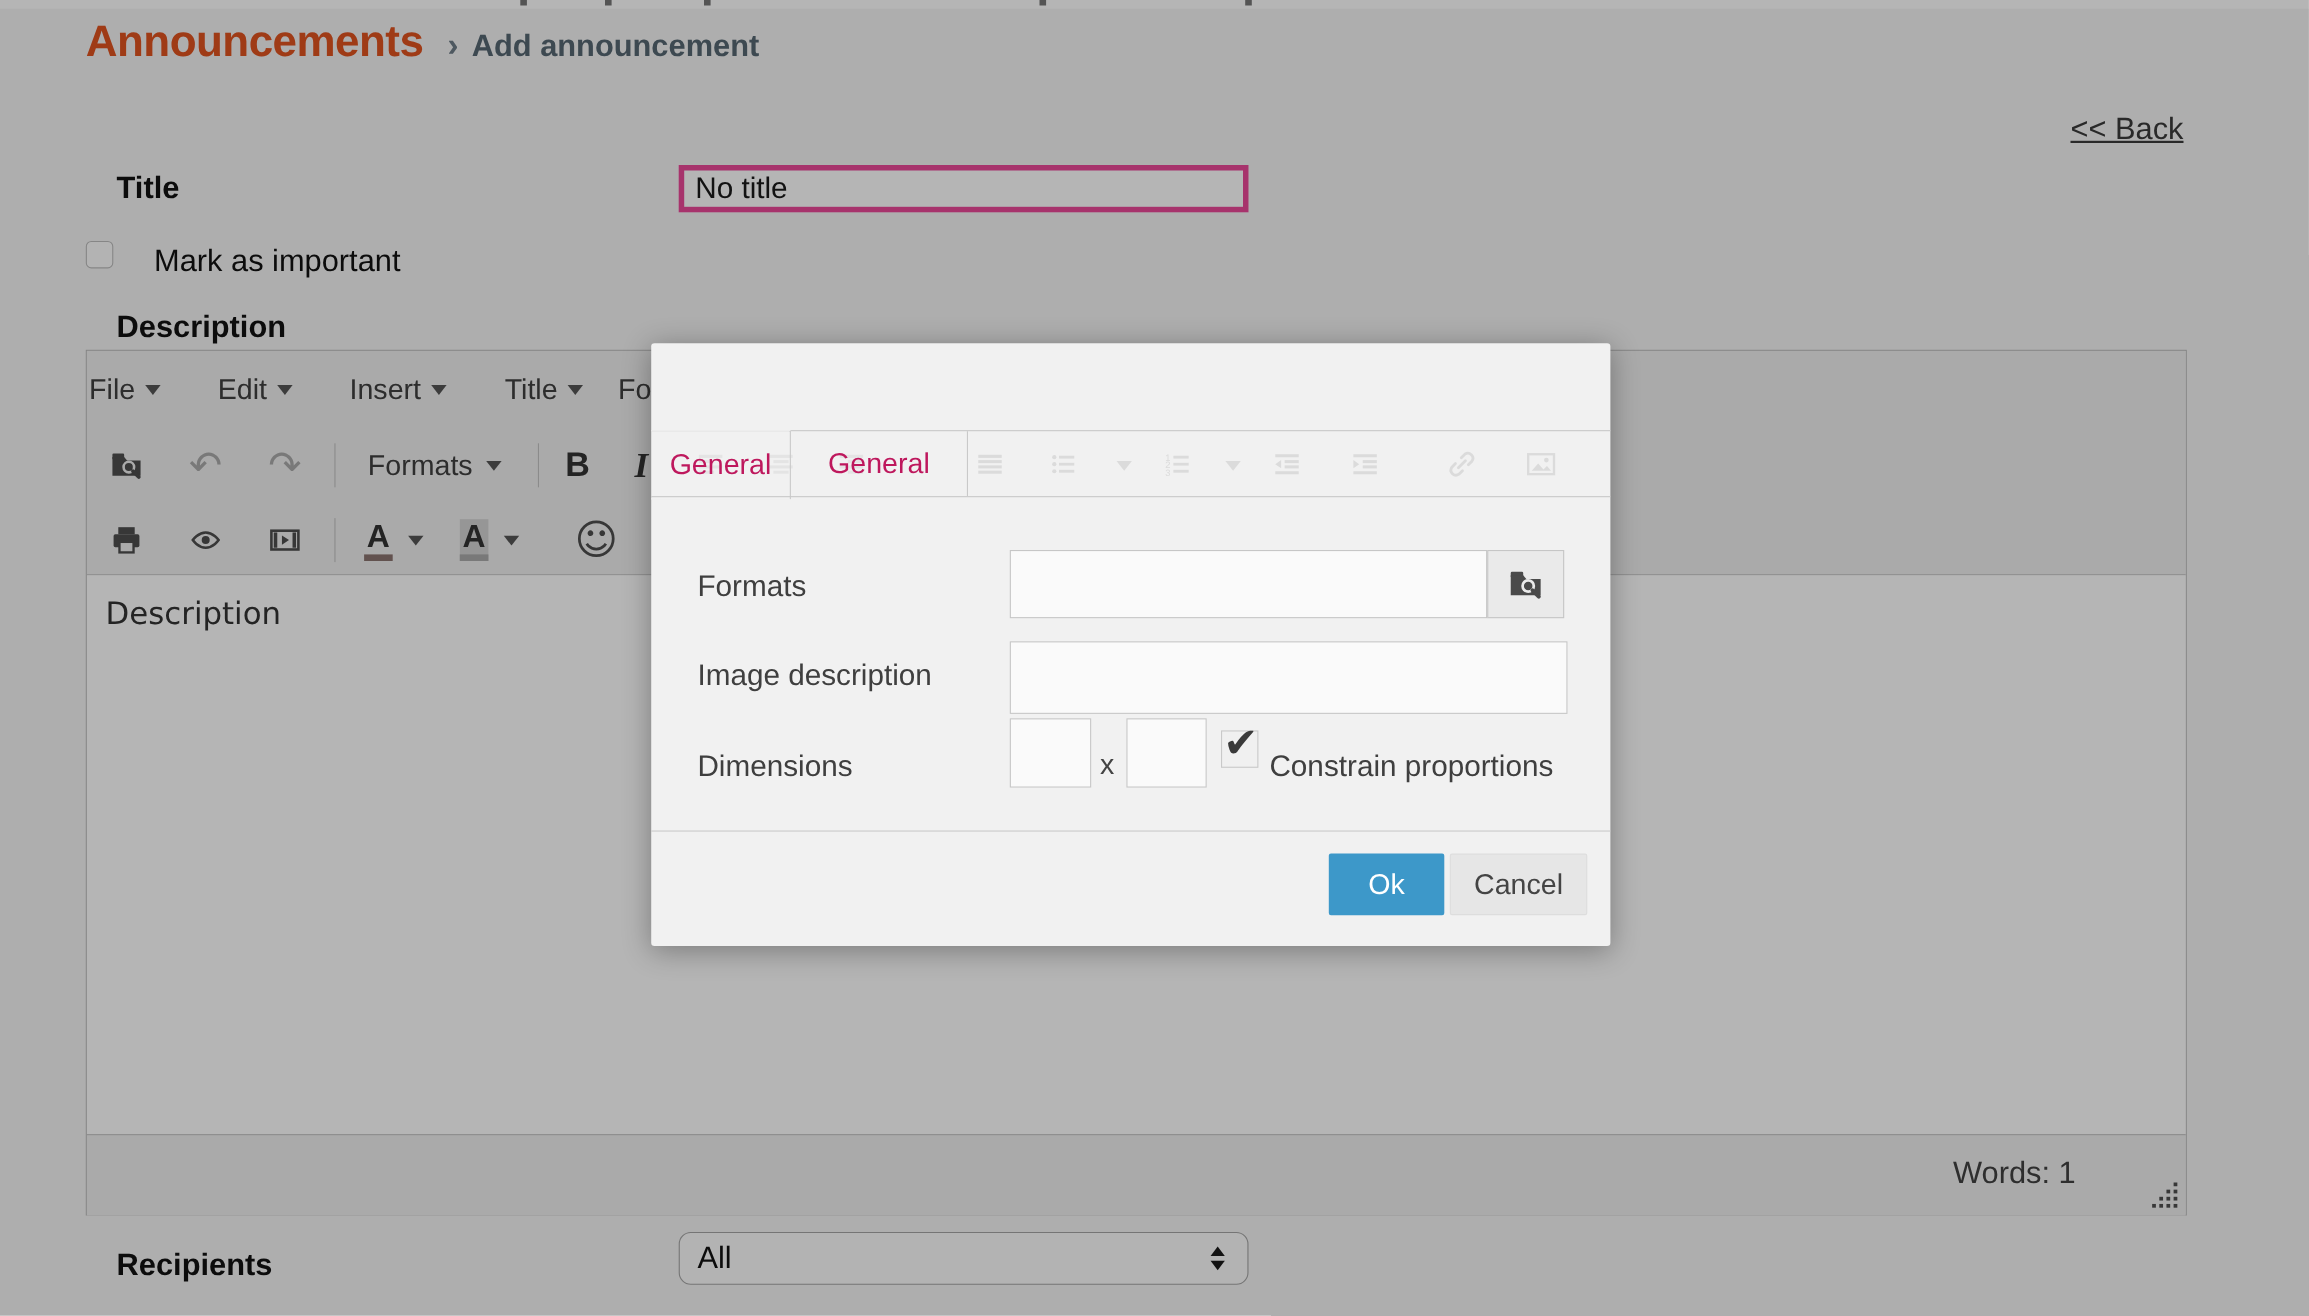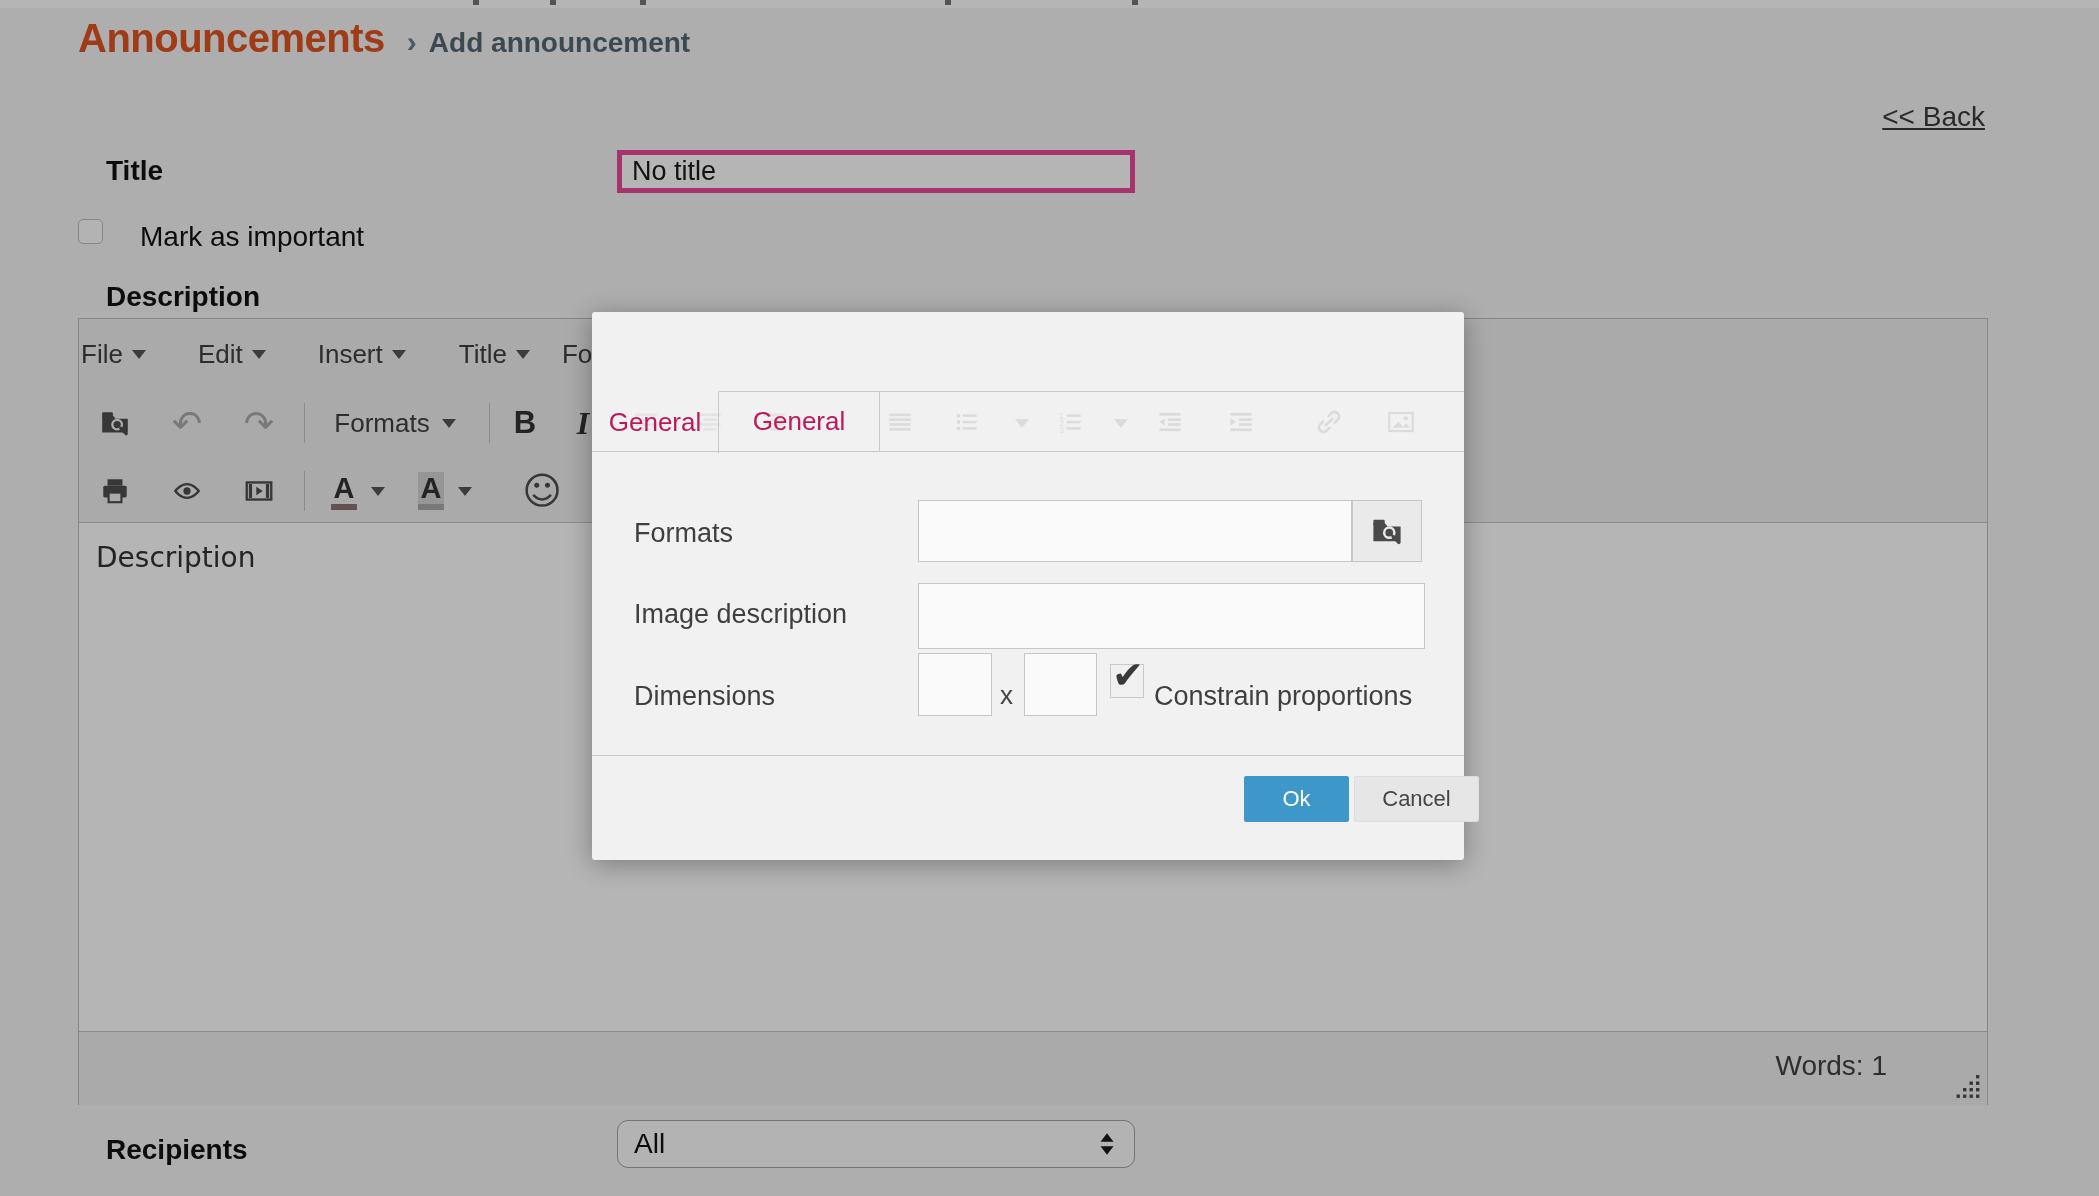--- a/index.html
+++ b/index.html
@@ -104,22 +104,22 @@
     background:#EAEAEA; border:1px solid #C6C6C6; color:#4A4A4A;
     display:flex; align-items:center; justify-content:center; }
   .browse-btn svg { width:34px; height:34px; }
   .dim-x { position:absolute; left:408px; top:228px; font-size:26px; color:#444; }
   .ckbox { position:absolute; left:518px; top:212px; width:34px; height:34px;
     background:#F0F0F0; border:1px solid #C9C9C9; }
   .ckmark { position:absolute; left:1px; top:-12px; font-size:38px; color:#3A3A3A;
     font-family:"DejaVu Sans",sans-serif; }
   .dlg-footer { position:absolute; left:0; top:443px; right:0; height:105px;
     border-top:1px solid #CACACA; }
-  .btn { position:absolute; top:20px; height:46px; display:flex; align-items:center;
-    justify-content:center; font-size:22px; border-radius:2px;margin-left:36px; }
+  .btn { position:absolute; top:20px; height:56px; display:flex; align-items:center;
+    justify-content:center; font-size:26px; border-radius:2px; }
   .btn-ok { left:616px; width:105px; background:#3D98C9; color:#FFF; }
   .btn-cancel { left:726px; width:125px; background:#E6E6E6; color:#444;
     border:1px solid #DDD; }
 </style>
 </head>
 <body>
 
 <div class="page">
 
   <div class="topband">

